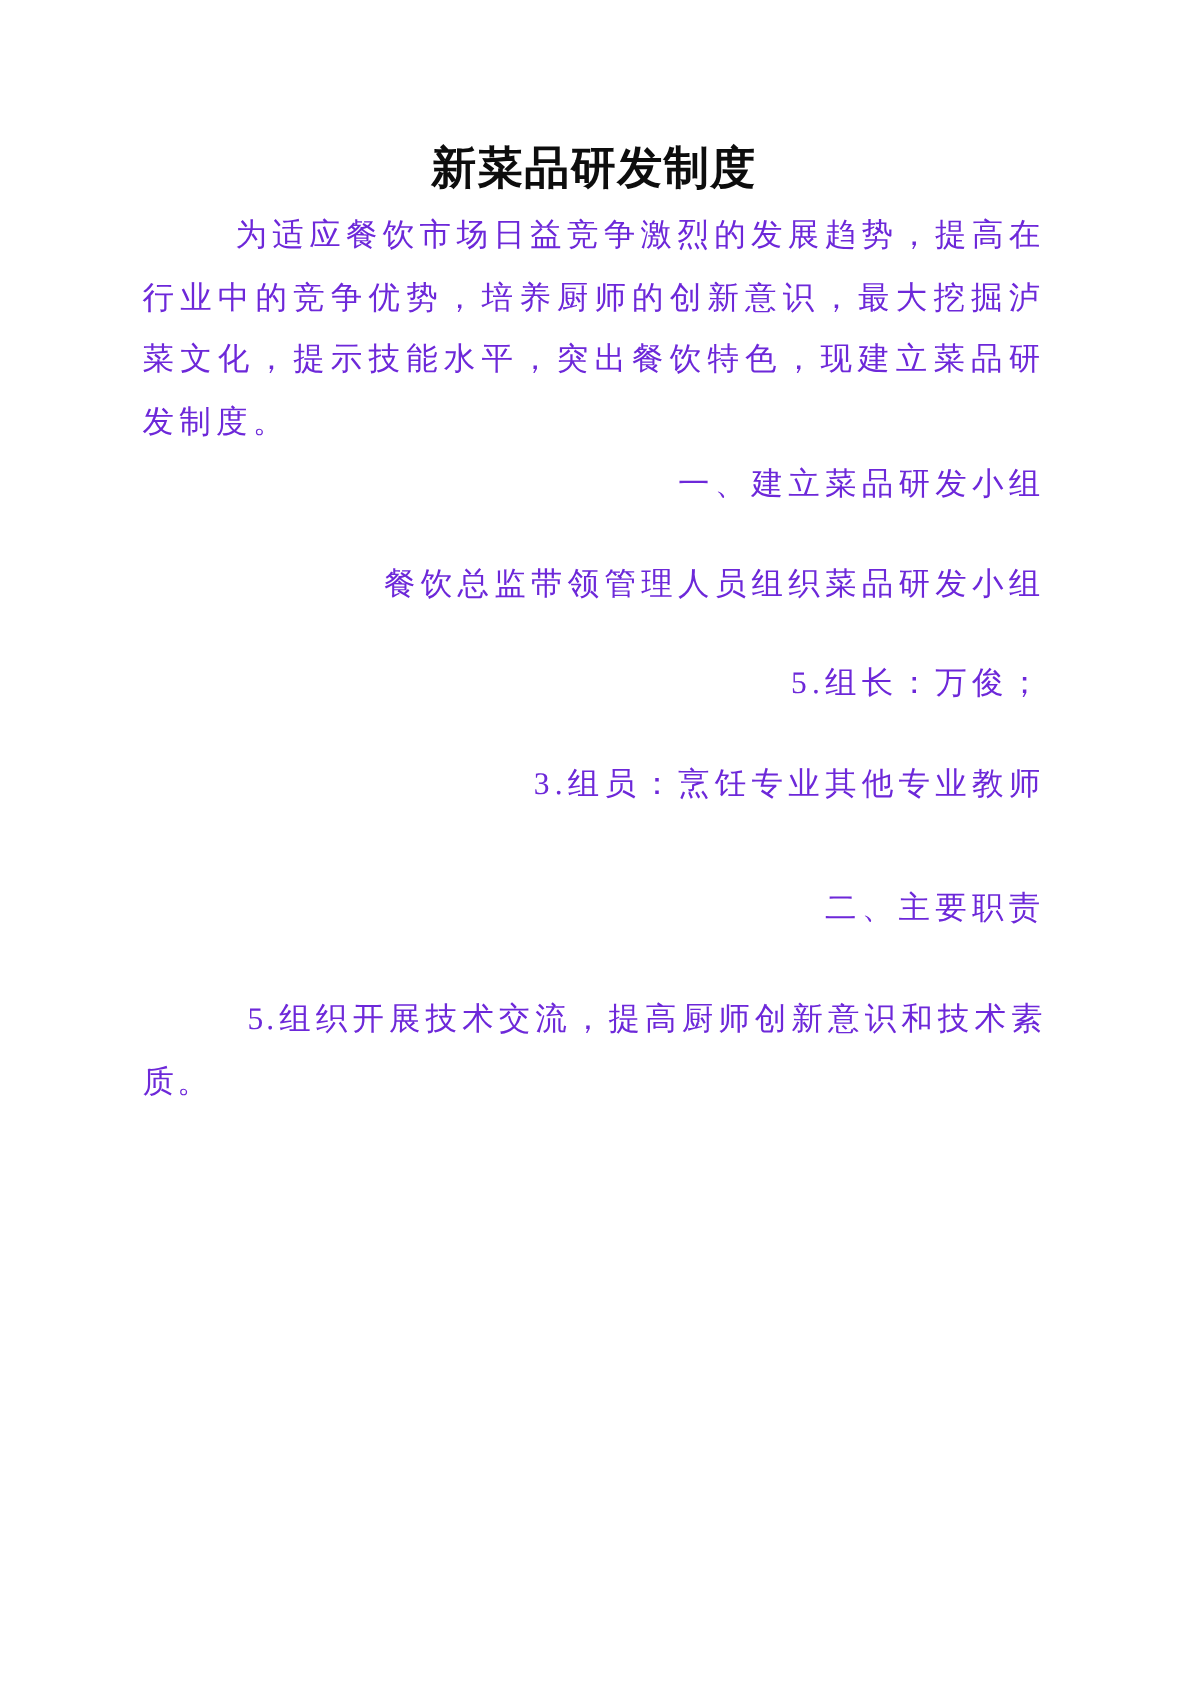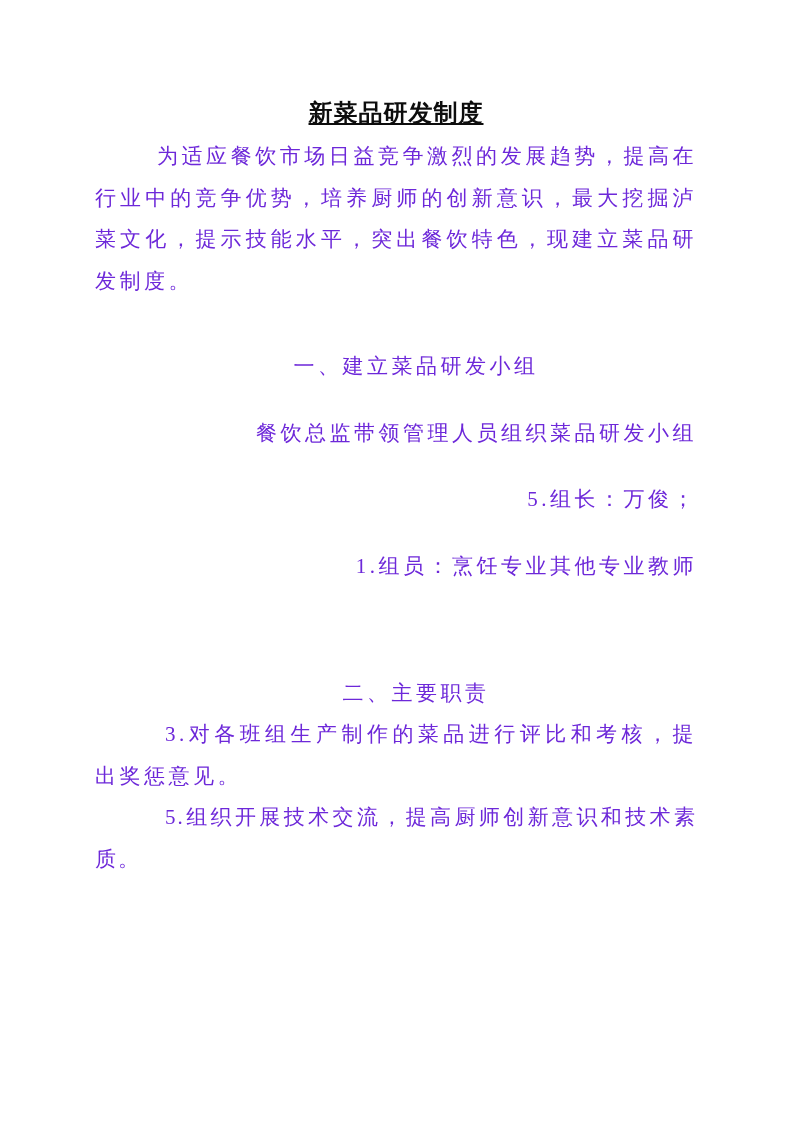--- a/index.html
+++ b/index.html
@@ -17,79 +17,77 @@
     color: #141414;
   }
   .content {
     position: absolute;
     top: 90px;
     left: 95px;
     width: 602px;
   }
   .doc-title {
     margin: 0;
-    font-size: 24px;
+    font-size: 30px;
     font-weight: 700;
     line-height: 46px;
     text-align: center;
     letter-spacing: 1px;
     color: #0d0d0d;
-    text-decoration: underline;
   }
   p.line {
     margin: 0;
     font-size: 21px;
     line-height: 41.5px;
     text-align: justify;
     text-justify: inter-character;
     letter-spacing: 3.5px;
     word-break: normal;
     color: #6d28d9;
   }
   p.intro {
     text-indent: 62px;
   }
   p.heading {
     text-indent: 40px;
-    text-align: center;
-    margin-top: 44px;
+    text-align: right;
   }
   p.item {
     text-indent: 70px;
   }
   p.single {
     text-align: right;
     margin-top: 25px;
   }
   p.tight {
     letter-spacing: 2px;
+    margin-top: 33px;
   }
   .blank-line {
     height: 41.5px;
   }
 </style>
 </head>
 <body>
 
 <div class="page">
   <div class="content">
 
     <h1 class="doc-title">新菜品研发制度</h1>
 
     <p class="line intro">为适应餐饮市场日益竞争激烈的发展趋势，提高在行业中的竞争优势，培养厨师的创新意识，最大挖掘泸菜文化，提示技能水平，突出餐饮特色，现建立菜品研发制度。</p>
 
     <section>
       <p class="line heading">一、建立菜品研发小组</p>
       <p class="line item single">餐饮总监带领管理人员组织菜品研发小组</p>
       <p class="line item single">5.组长：万俊；</p>
-      <p class="line item single">1.组员：烹饪专业其他专业教师</p>
+      <p class="line item single">3.组员：烹饪专业其他专业教师</p>
     </section>
 
     <div class="blank-line"></div>
 
     <section>
       <p class="line heading">二、主要职责</p>
-      <p class="line item">3.对各班组生产制作的菜品进行评比和考核，提出奖惩意见。</p>
       <p class="line item tight">5.组织开展技术交流，提高厨师创新意识和技术素质。</p>
     </section>
 
   </div>
 </div>
 
 </body></html>

